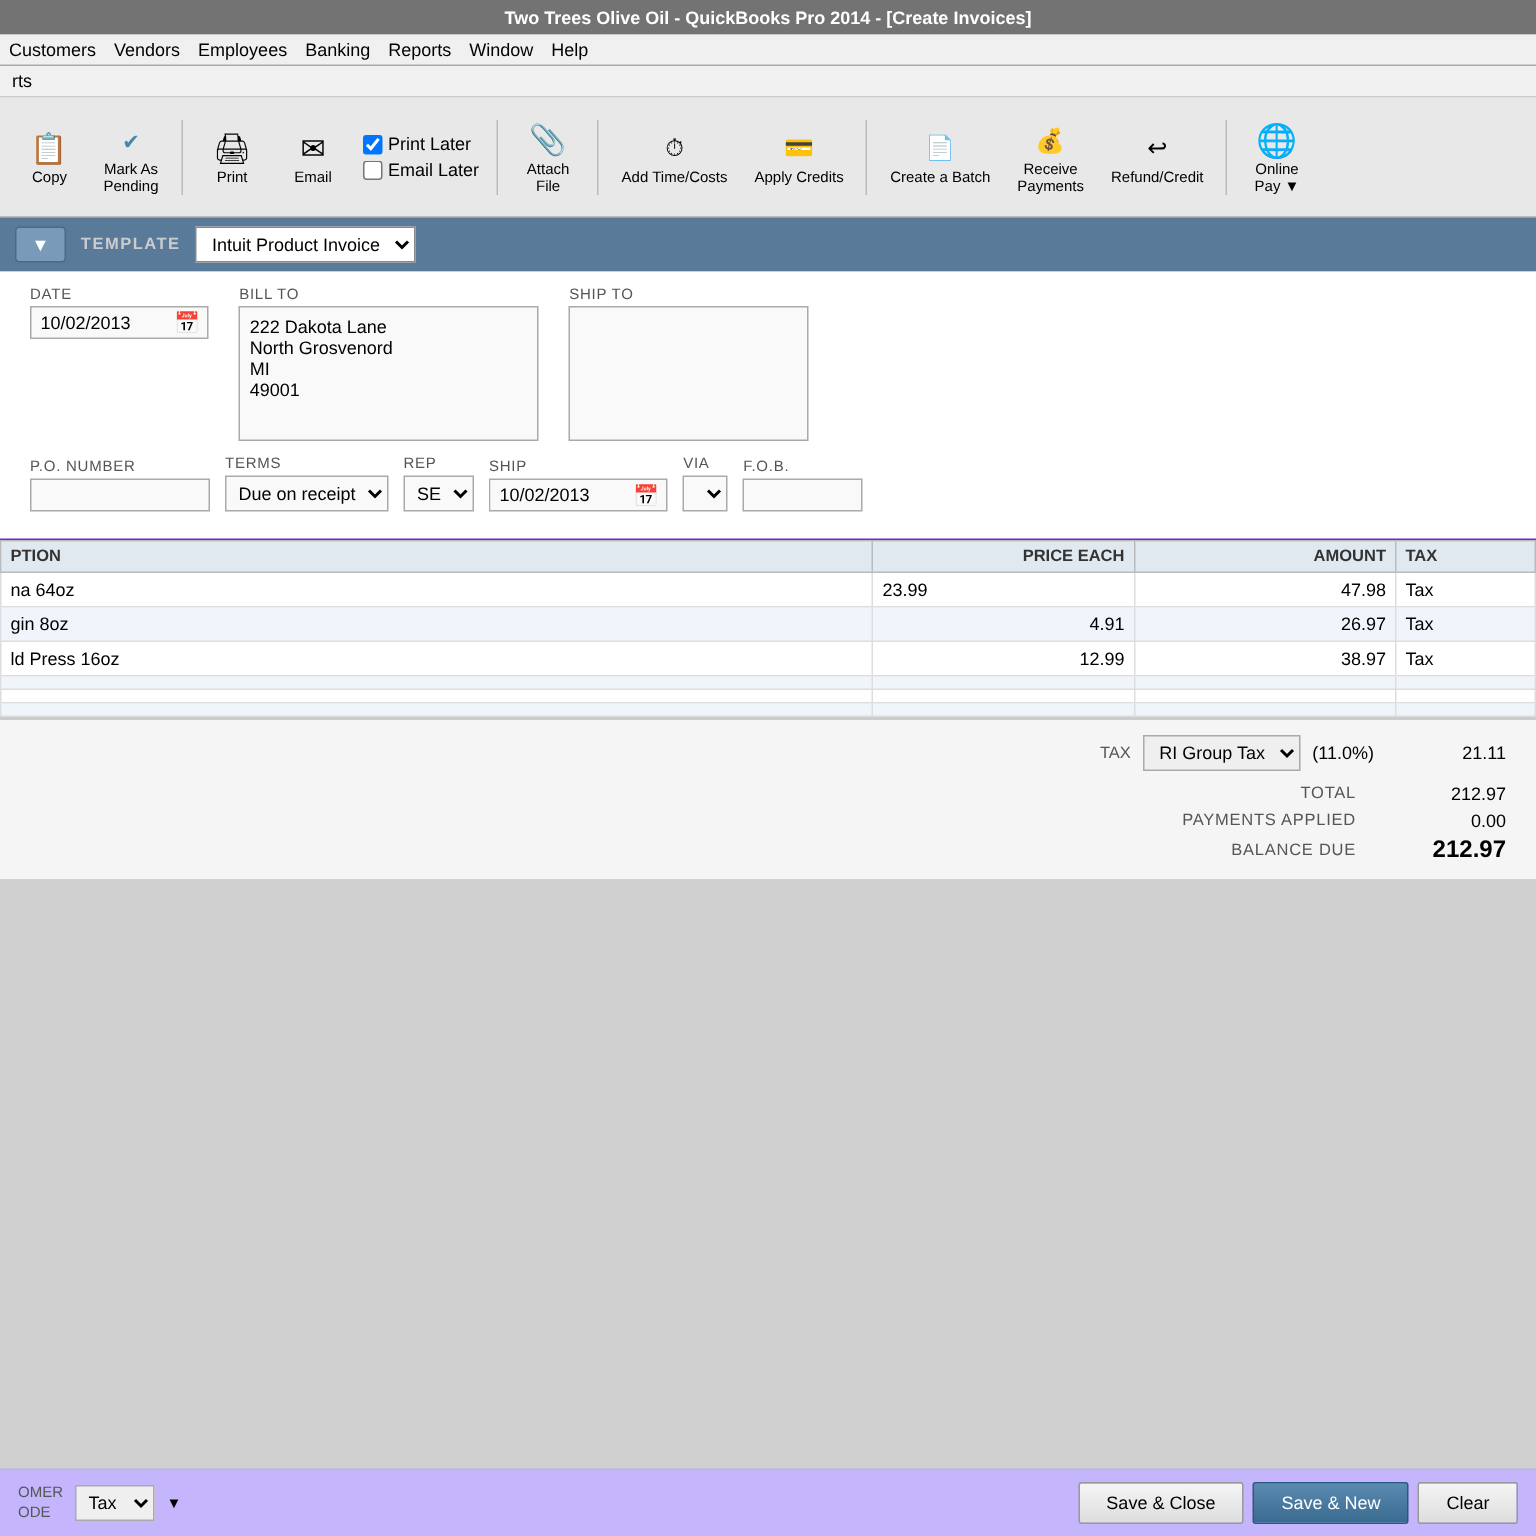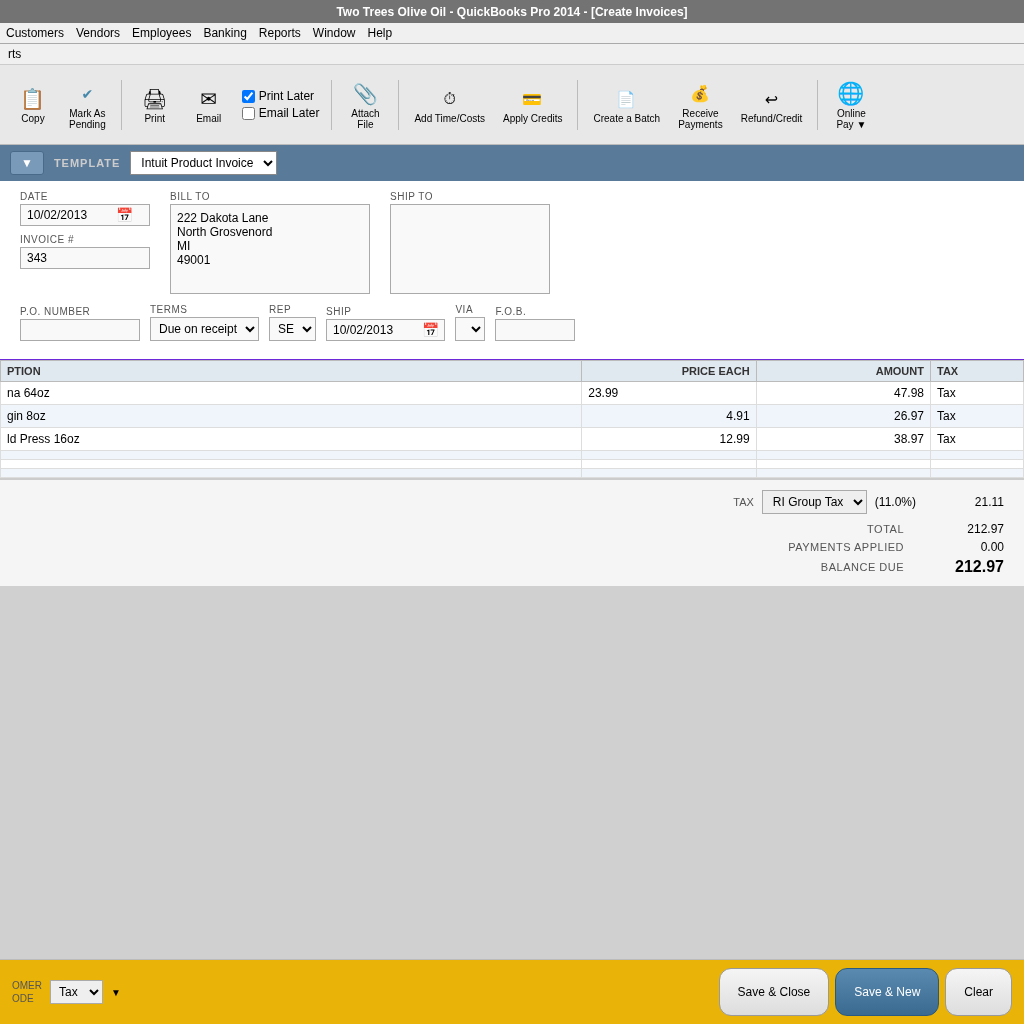--- a/index.html
+++ b/index.html
@@ -266,47 +266,47 @@
       display: flex;
       align-items: center;
       gap: 8px;
       justify-content: flex-end;
       margin-bottom: 4px;
     }
     .tax-row .tax-label { font-size: 11px; color: #555; text-transform: uppercase; }
 
     
     #action-bar {
-      background: #eab308;
+      background: #c4b5fd;
       border-top: 1px solid #bbb;
       padding: 8px 12px;
       display: flex;
       align-items: center;
       justify-content: space-between;
       position: absolute;
       bottom: 0;
       left: 0;
       right: 0;
     }
     .action-bar-left {
       display: flex;
       align-items: center;
       gap: 8px;
     }
     .action-bar-right {
       display: flex;
       gap: 6px;
     }
     .btn {
-      padding: 16px 18px;
+      padding: 6px 18px;
       border: 1px solid #999;
       cursor: pointer;
       font-size: 12px;
       background: linear-gradient(to bottom, #f5f5f5, #ddd);
-      border-radius: 12px;
+      border-radius: 2px;
     }
     .btn-primary {
       background: linear-gradient(to bottom, #5a8ab0, #3a6a90);
       color: white;
       border-color: #2a5a80;
     }
 
     .customer-code-section {
       display: flex;
       flex-direction: column;
@@ -434,24 +434,20 @@
 <div id="form-area">
   <div class="form-header">
 
     <div class="date-invoice-section">
       <div class="field-group">
         <div class="field-label">DATE</div>
         <div class="field-input-date">
           <input type="text" class="" value="10/02/2013" style="border: none; background: transparent; padding: 3px 6px; font-size: 12px; outline: none; width: 90px;">
           <span class="cal-icon">📅</span>
         </div>
-      </div>
-      <div class="field-group">
-        <div class="field-label">INVOICE #</div>
-        <input type="text" class="field-input" value="343" style="width: 130px;">
       </div>
     </div>
 
     <div class="bill-to-section">
       <div class="field-label">BILL TO</div>
       <textarea class="bill-to-textarea" style="">222 Dakota Lane
 North Grosvenord
 MI
 49001</textarea>
     </div>

